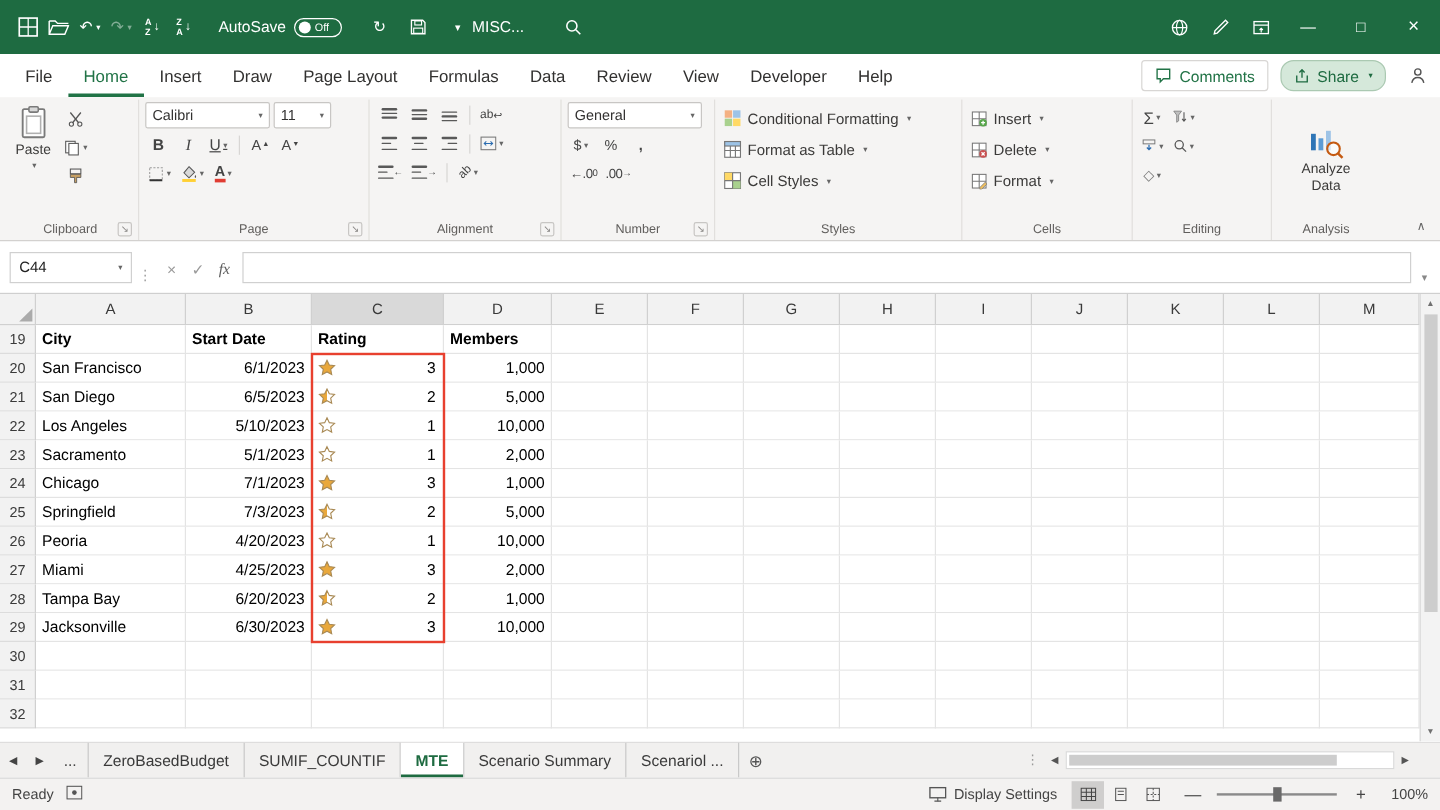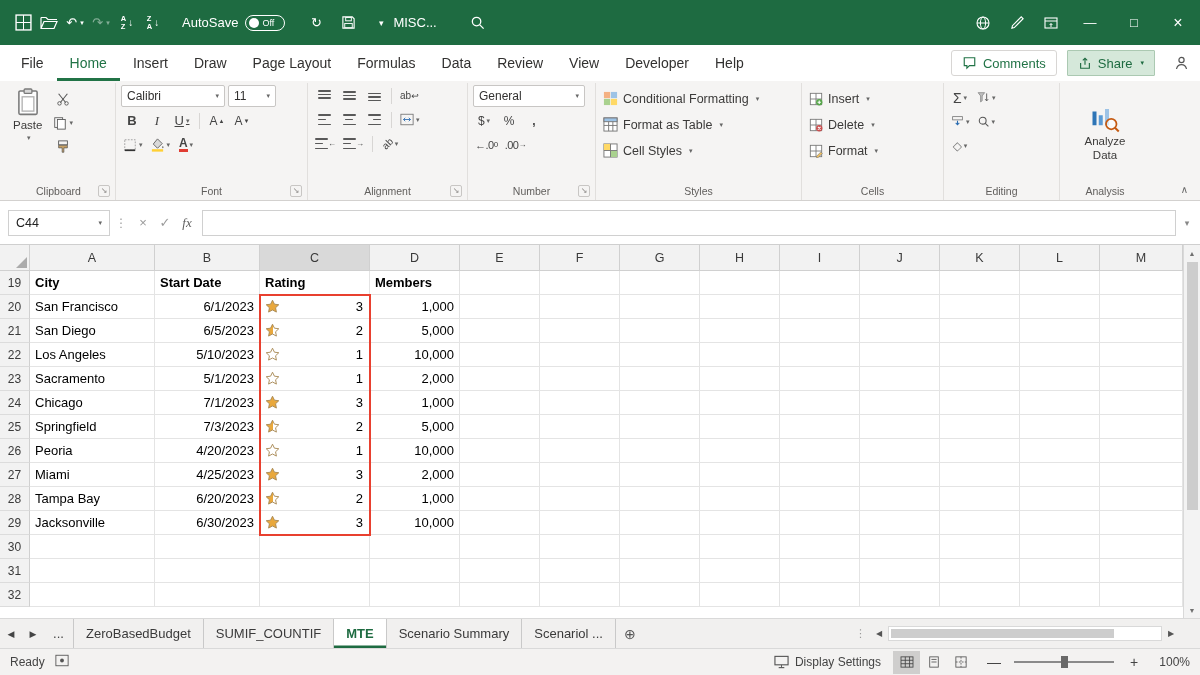--- a/index.html
+++ b/index.html
@@ -29,21 +29,21 @@
 .win-btn{width:44px;height:45px;display:flex;align-items:center;justify-content:center;font-size:13px;color:#fff}
 .win-btn.close{font-size:16px}
 
 
 .menu-row{height:36px;background:#fff;display:flex;align-items:stretch;padding-left:8px;font-size:14px;color:#323130}
 .menu-tabs{display:flex}
 .menu-tab{padding:0 13px;display:flex;align-items:center}
 .menu-tab.active{color:#217346;font-weight:normal;box-shadow:inset 0 -3px 0 #217346}
 .menu-right{margin-left:auto;display:flex;align-items:center;gap:10px;padding-right:10px}
 .comments-btn{display:flex;align-items:center;gap:6px;height:26px;padding:0 10px;border:1px solid #d8d6d4;border-radius:3px;background:#fff;color:#217346;font-size:13px}
-.share-btn{display:flex;align-items:center;gap:6px;height:26px;padding:0 10px;border:1px solid #abc9b2;border-radius:1px;background:#d5e8da;color:#1e6b41;font-size:13px}
+.share-btn{display:flex;align-items:center;gap:6px;height:26px;padding:0 10px;border:1px solid #abc9b2;border-radius:11px;background:#d5e8da;color:#1e6b41;font-size:13px}
 .person-ic{margin-left:8px;display:flex;align-items:center}
 
 
 .ribbon{height:120px;background:#f5f4f3;border-bottom:1px solid #d3d1cf;display:flex;position:relative;padding:2px 0 0 2px}
 .group{display:flex;flex-direction:column;border-right:1px solid #e1dfdd;padding:2px 5px 0 5px;flex:0 0 auto}
 .gb{flex:1}
 .col{display:flex;flex-direction:column;gap:3px}
 .r{display:flex;align-items:center;gap:3px}
 .group-label{height:18px;position:relative;display:flex;align-items:center;justify-content:center;font-size:10.5px;color:#605e5c}
 .launcher{position:absolute;right:0;bottom:3px;width:12px;height:12px;border:1px solid #c8c6c4;color:#8a8886;font-size:8px;line-height:10px;text-align:center;border-radius:2px}
@@ -67,21 +67,21 @@
 .li.vb{justify-content:flex-end;gap:2px}
 .style-row,.cells-row{display:flex;align-items:center;gap:5px;height:23px;font-size:12.5px;color:#3b3a39;padding:0 2px;white-space:nowrap}
 .numtxt{font-size:11px;letter-spacing:-.5px}
 .collapse{position:absolute;right:12px;bottom:5px;color:#666;font-size:10px}
 
 
 .g-clip{width:114px}.g-font{width:192px}.g-align{width:160px}.g-num{width:128px}
 .g-styles{width:206px}.g-cells{width:142px}.g-edit{width:116px}.g-analysis{width:90px}
 
 
-.formula-row{height:44px;background:#fff;display:flex;align-items:center;padding:8px 2px 8px 8px;border-bottom:1px solid #cfcfcf}
+.formula-row{height:44px;background:#fff;display:flex;align-items:flex-end;padding:8px 2px 8px 8px;border-bottom:1px solid #cfcfcf}
 .name-box{width:102px;height:26px;border:1px solid #d0d0d0;background:#fff;display:flex;align-items:center;justify-content:space-between;padding:0 7px;font-size:12.5px;color:#222}
 .vdots{color:#a0a0a0;margin:0 5px;font-size:12px}
 .fbtn{min-width:22px;height:24px;display:flex;align-items:center;justify-content:center;color:#9a9a9a;font-size:13px}
 .fbtn.fx{font-family:"Liberation Serif",serif;font-style:italic;color:#5f5f5f}
 .formula-input{flex:1;height:26px;border:1px solid #d0d0d0;margin-left:4px;background:#fff}
 .fexpand{width:22px;text-align:center;color:#888;font-size:9px}
 
 
 .grid-wrap{flex:1;position:relative;background:#fff;display:flex;overflow:hidden}
 .grid{width:1183px;display:grid;grid-template-rows:26px repeat(14,24px);font-size:13px;color:#000;align-content:start}
@@ -335,21 +335,21 @@
               </svg>
               <span class="chev">▾</span>
           </span>
           <span class="sbtn">
               <span class="fc">A</span>
               <span class="chev">▾</span>
             </span>
         </div>
       </div>
       <div class="group-label">
-          <span>Font</span>
+          <span>Page</span>
           <span class="launcher">↘</span>
         </div>
     </div>
 
     <div class="group g-align">
       <div class="gb col">
         <div class="r">
           <span class="sbtn">
               <span class="li vt">
                 <i></i>

